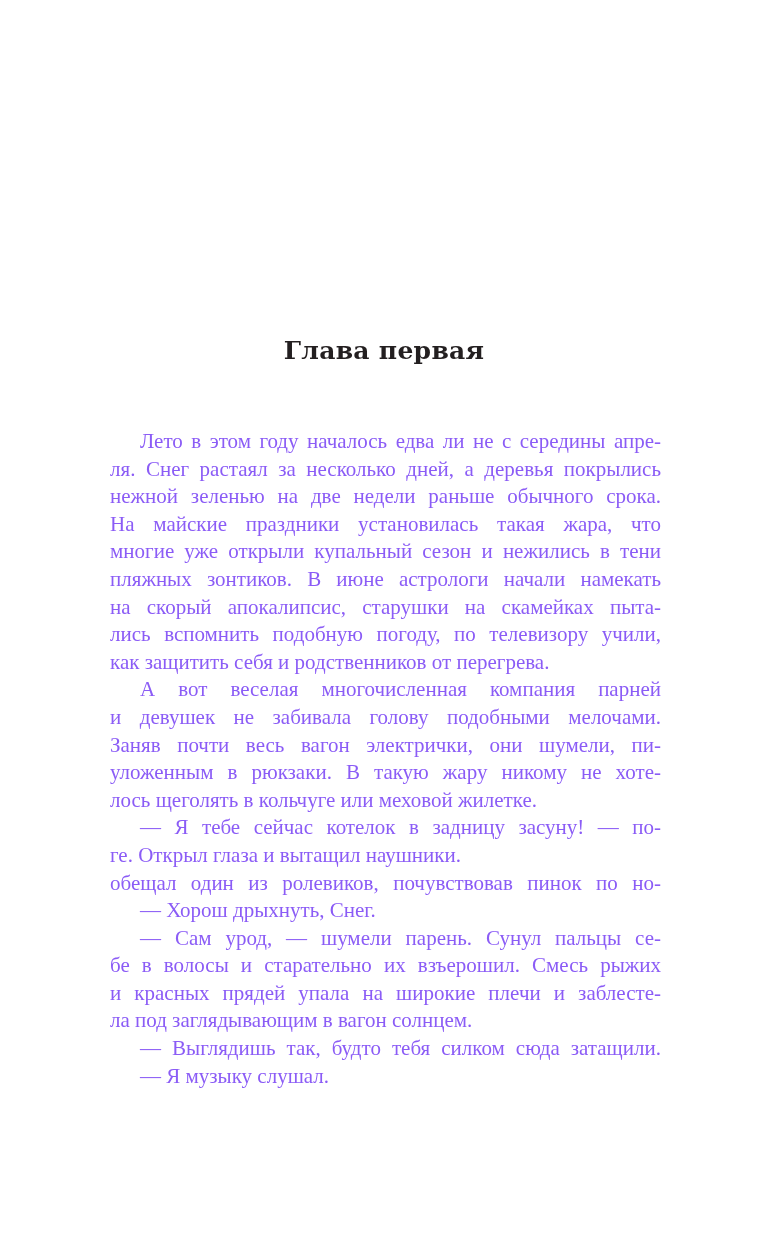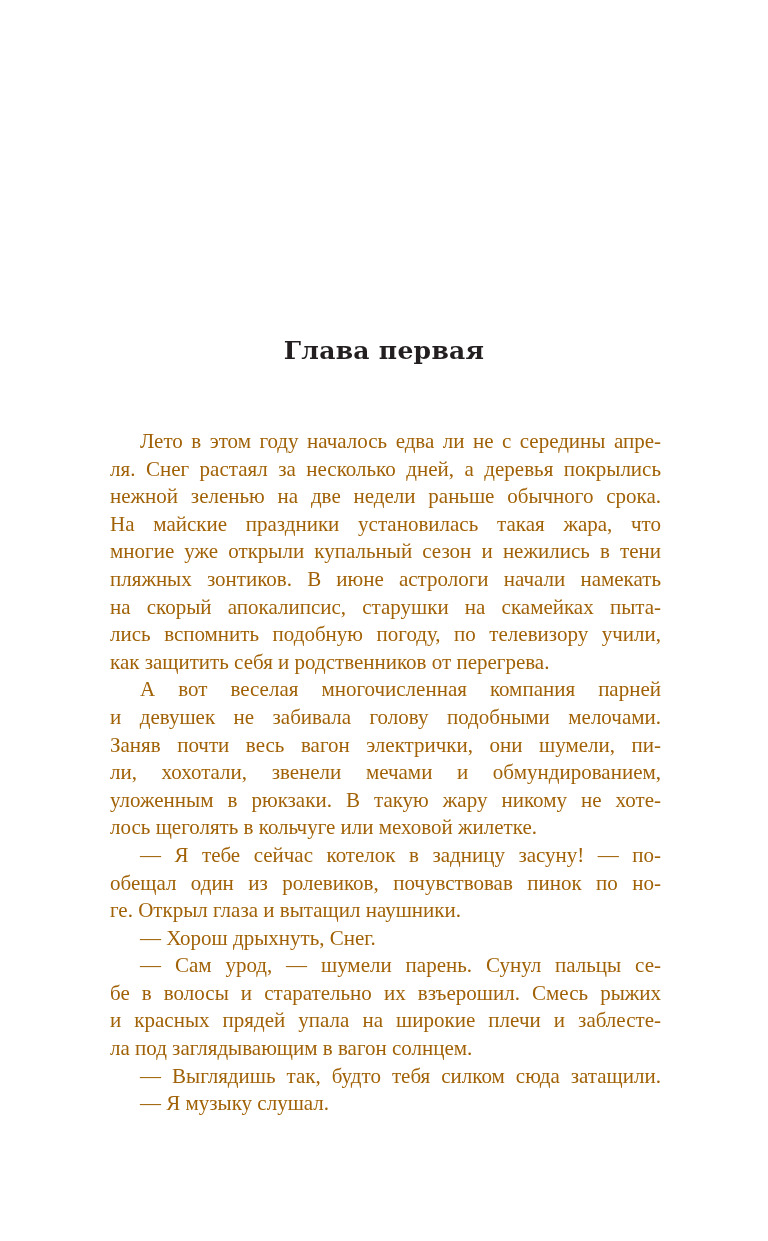--- a/index.html
+++ b/index.html
@@ -42,21 +42,21 @@
   }
   .line {
     display: block;
     height: 27.6px;
     line-height: 27.6px;
     font-family: "Liberation Serif", serif;
     font-size: 21px;
     white-space: nowrap;
     text-align: justify;
     text-align-last: justify;
-    color: #a16207;
+    color: #8b5cf6;
   }
   .line.last {
     text-align-last: left;
     font-family: Liberation Serif, serif;
   }
   .line.indent {
     padding-left: 30px;
   }
 </style>
 </head>
@@ -71,26 +71,25 @@
     <span class="line">нежной зеленью на две недели раньше обычного срока.</span>
     <span class="line">На майские праздники установилась такая жара, что</span>
     <span class="line">многие уже открыли купальный сезон и нежились в тени</span>
     <span class="line">пляжных зонтиков. В июне астрологи начали намекать</span>
     <span class="line">на скорый апокалипсис, старушки на скамейках пыта-</span>
     <span class="line">лись вспомнить подобную погоду, по телевизору учили,</span>
     <span class="line last">как защитить себя и родственников от перегрева.</span>
     <span class="line indent">А вот веселая многочисленная компания парней</span>
     <span class="line">и девушек не забивала голову подобными мелочами.</span>
     <span class="line">Заняв почти весь вагон электрички, они шумели, пи-</span>
-    <span class="line">ли, хохотали, звенели мечами и обмундированием,</span>
     <span class="line">уложенным в рюкзаки. В такую жару никому не хоте-</span>
     <span class="line last">лось щеголять в кольчуге или меховой жилетке.</span>
     <span class="line indent">— Я тебе сейчас котелок в задницу засуну! — по-</span>
+    <span class="line last">ге. Открыл глаза и вытащил наушники.</span>
     <span class="line">обещал один из ролевиков, почувствовав пинок по но-</span>
-    <span class="line last">ге. Открыл глаза и вытащил наушники.</span>
     <span class="line indent last">— Хорош дрыхнуть, Снег.</span>
     <span class="line indent">— Сам урод, — шумели парень. Сунул пальцы се-</span>
     <span class="line">бе в волосы и старательно их взъерошил. Смесь рыжих</span>
     <span class="line">и красных прядей упала на широкие плечи и заблесте-</span>
     <span class="line last">ла под заглядывающим в вагон солнцем.</span>
     <span class="line indent">— Выглядишь так, будто тебя силком сюда затащили.</span>
     <span class="line indent last">— Я музыку слушал.</span>
   </div>
 </div>
 

